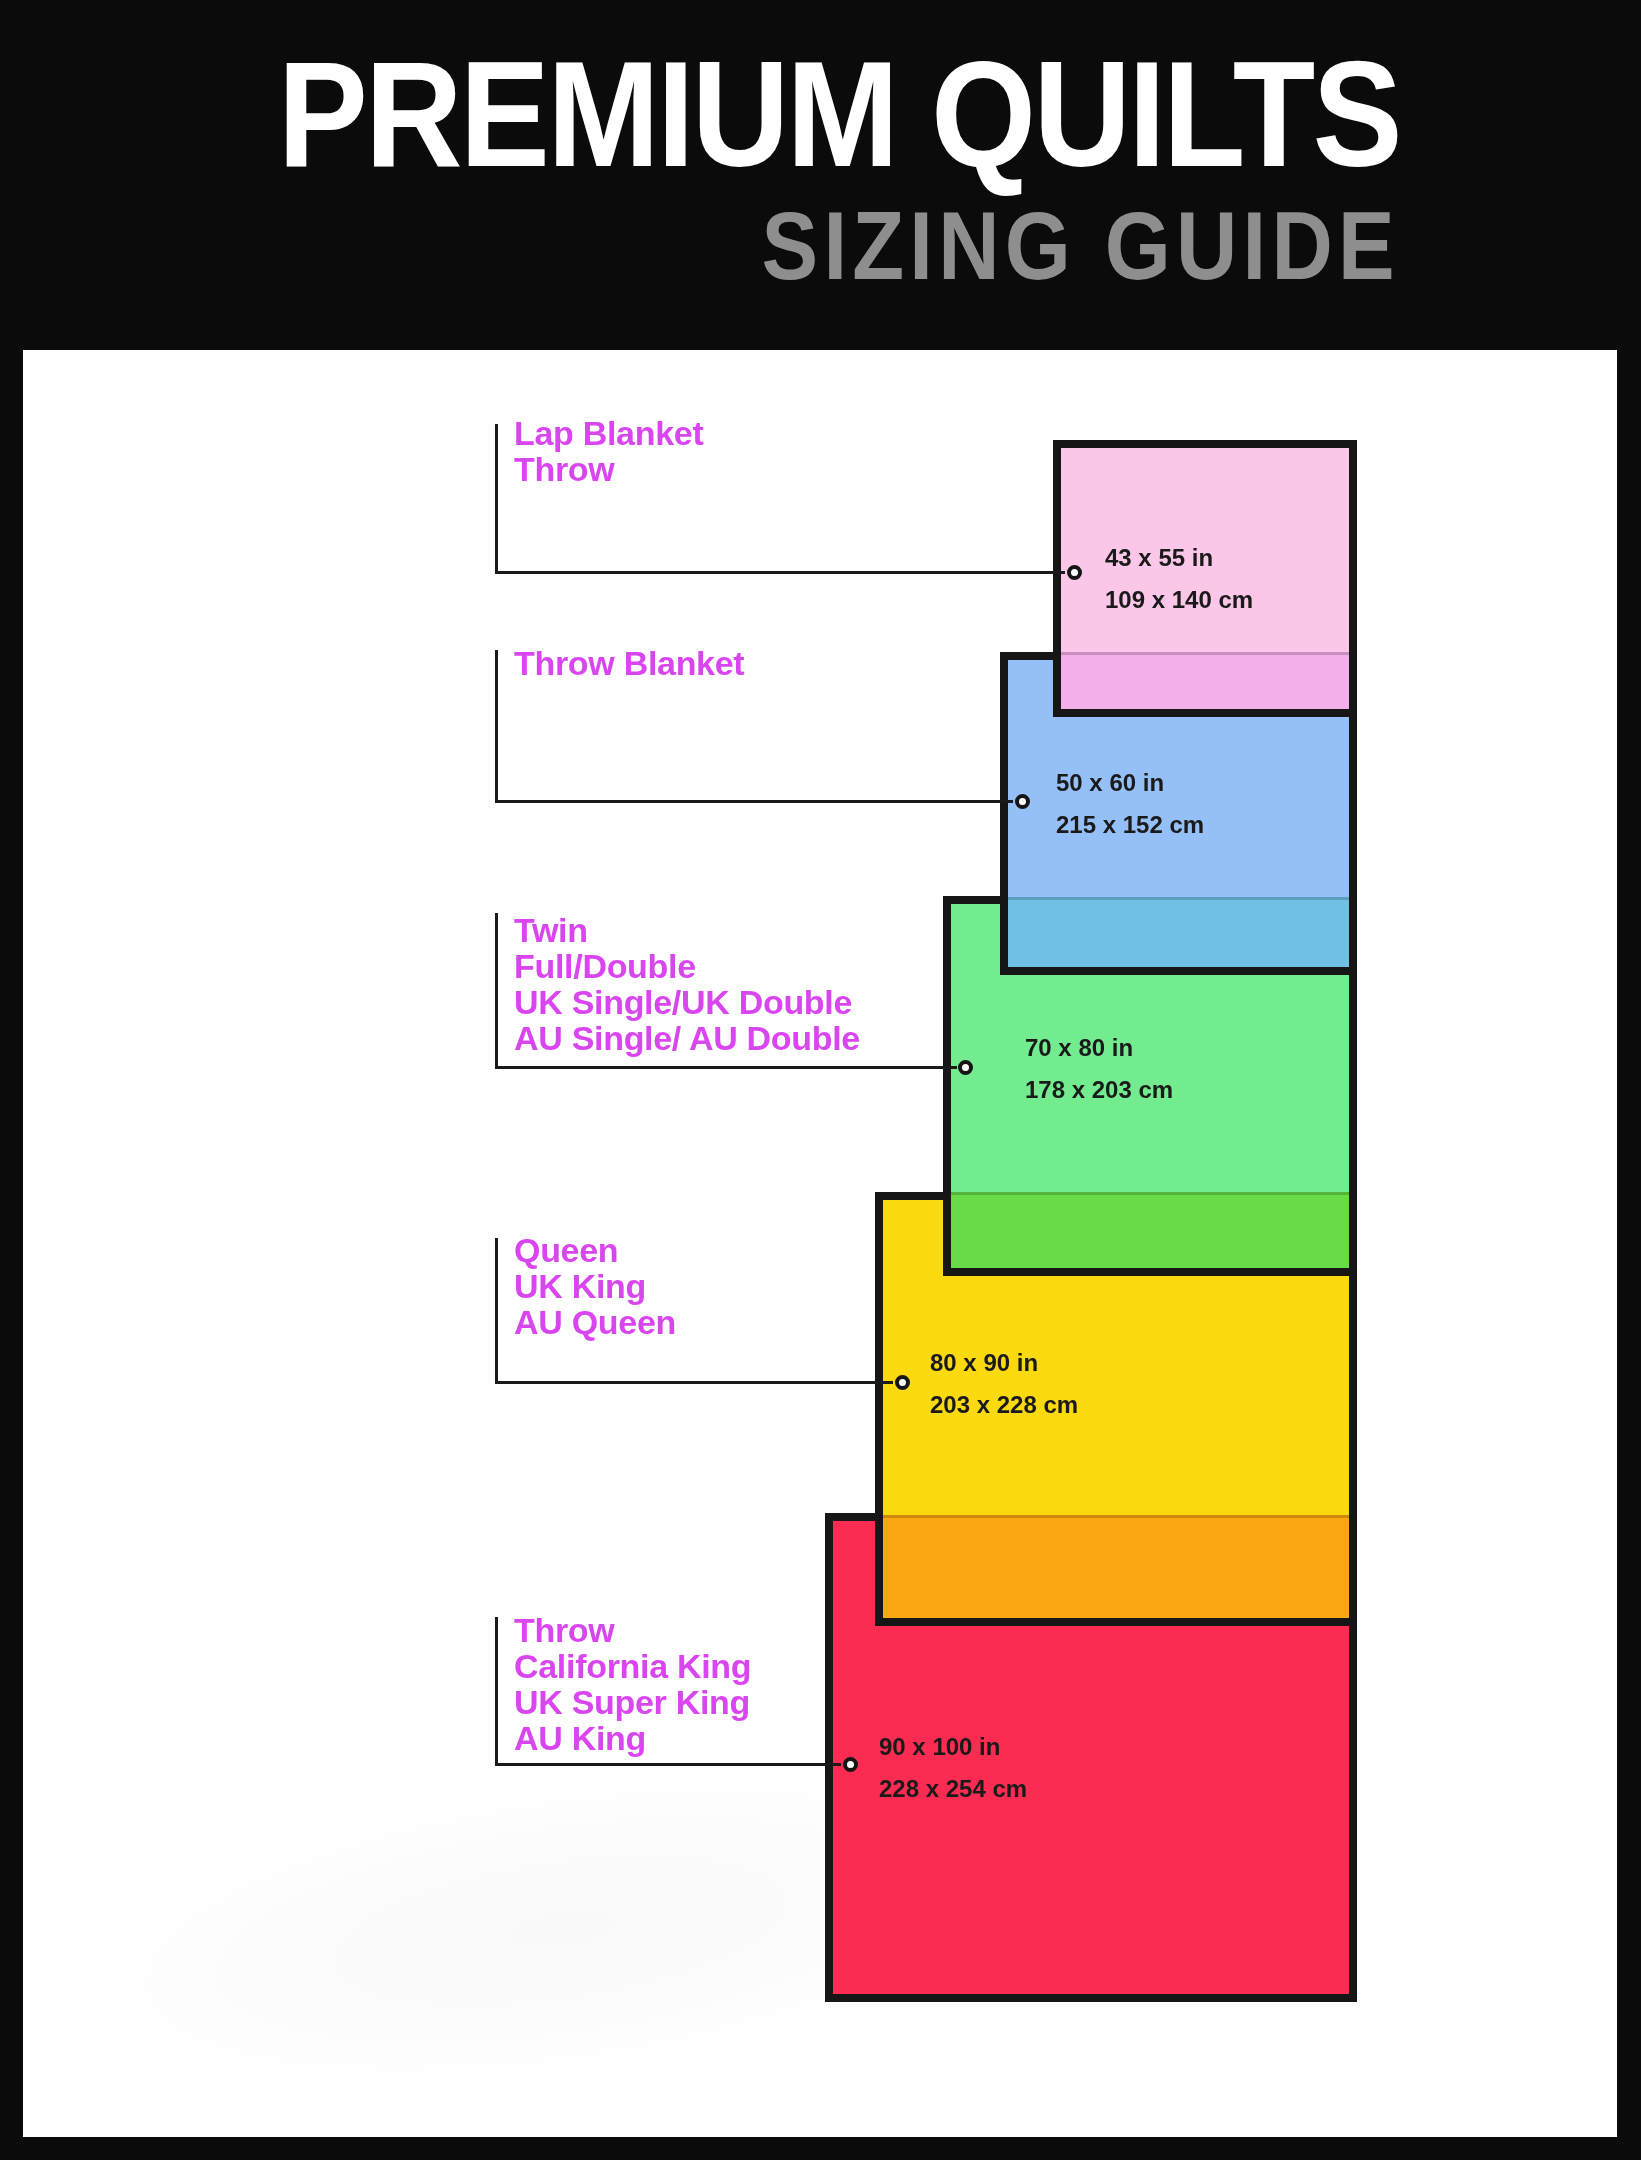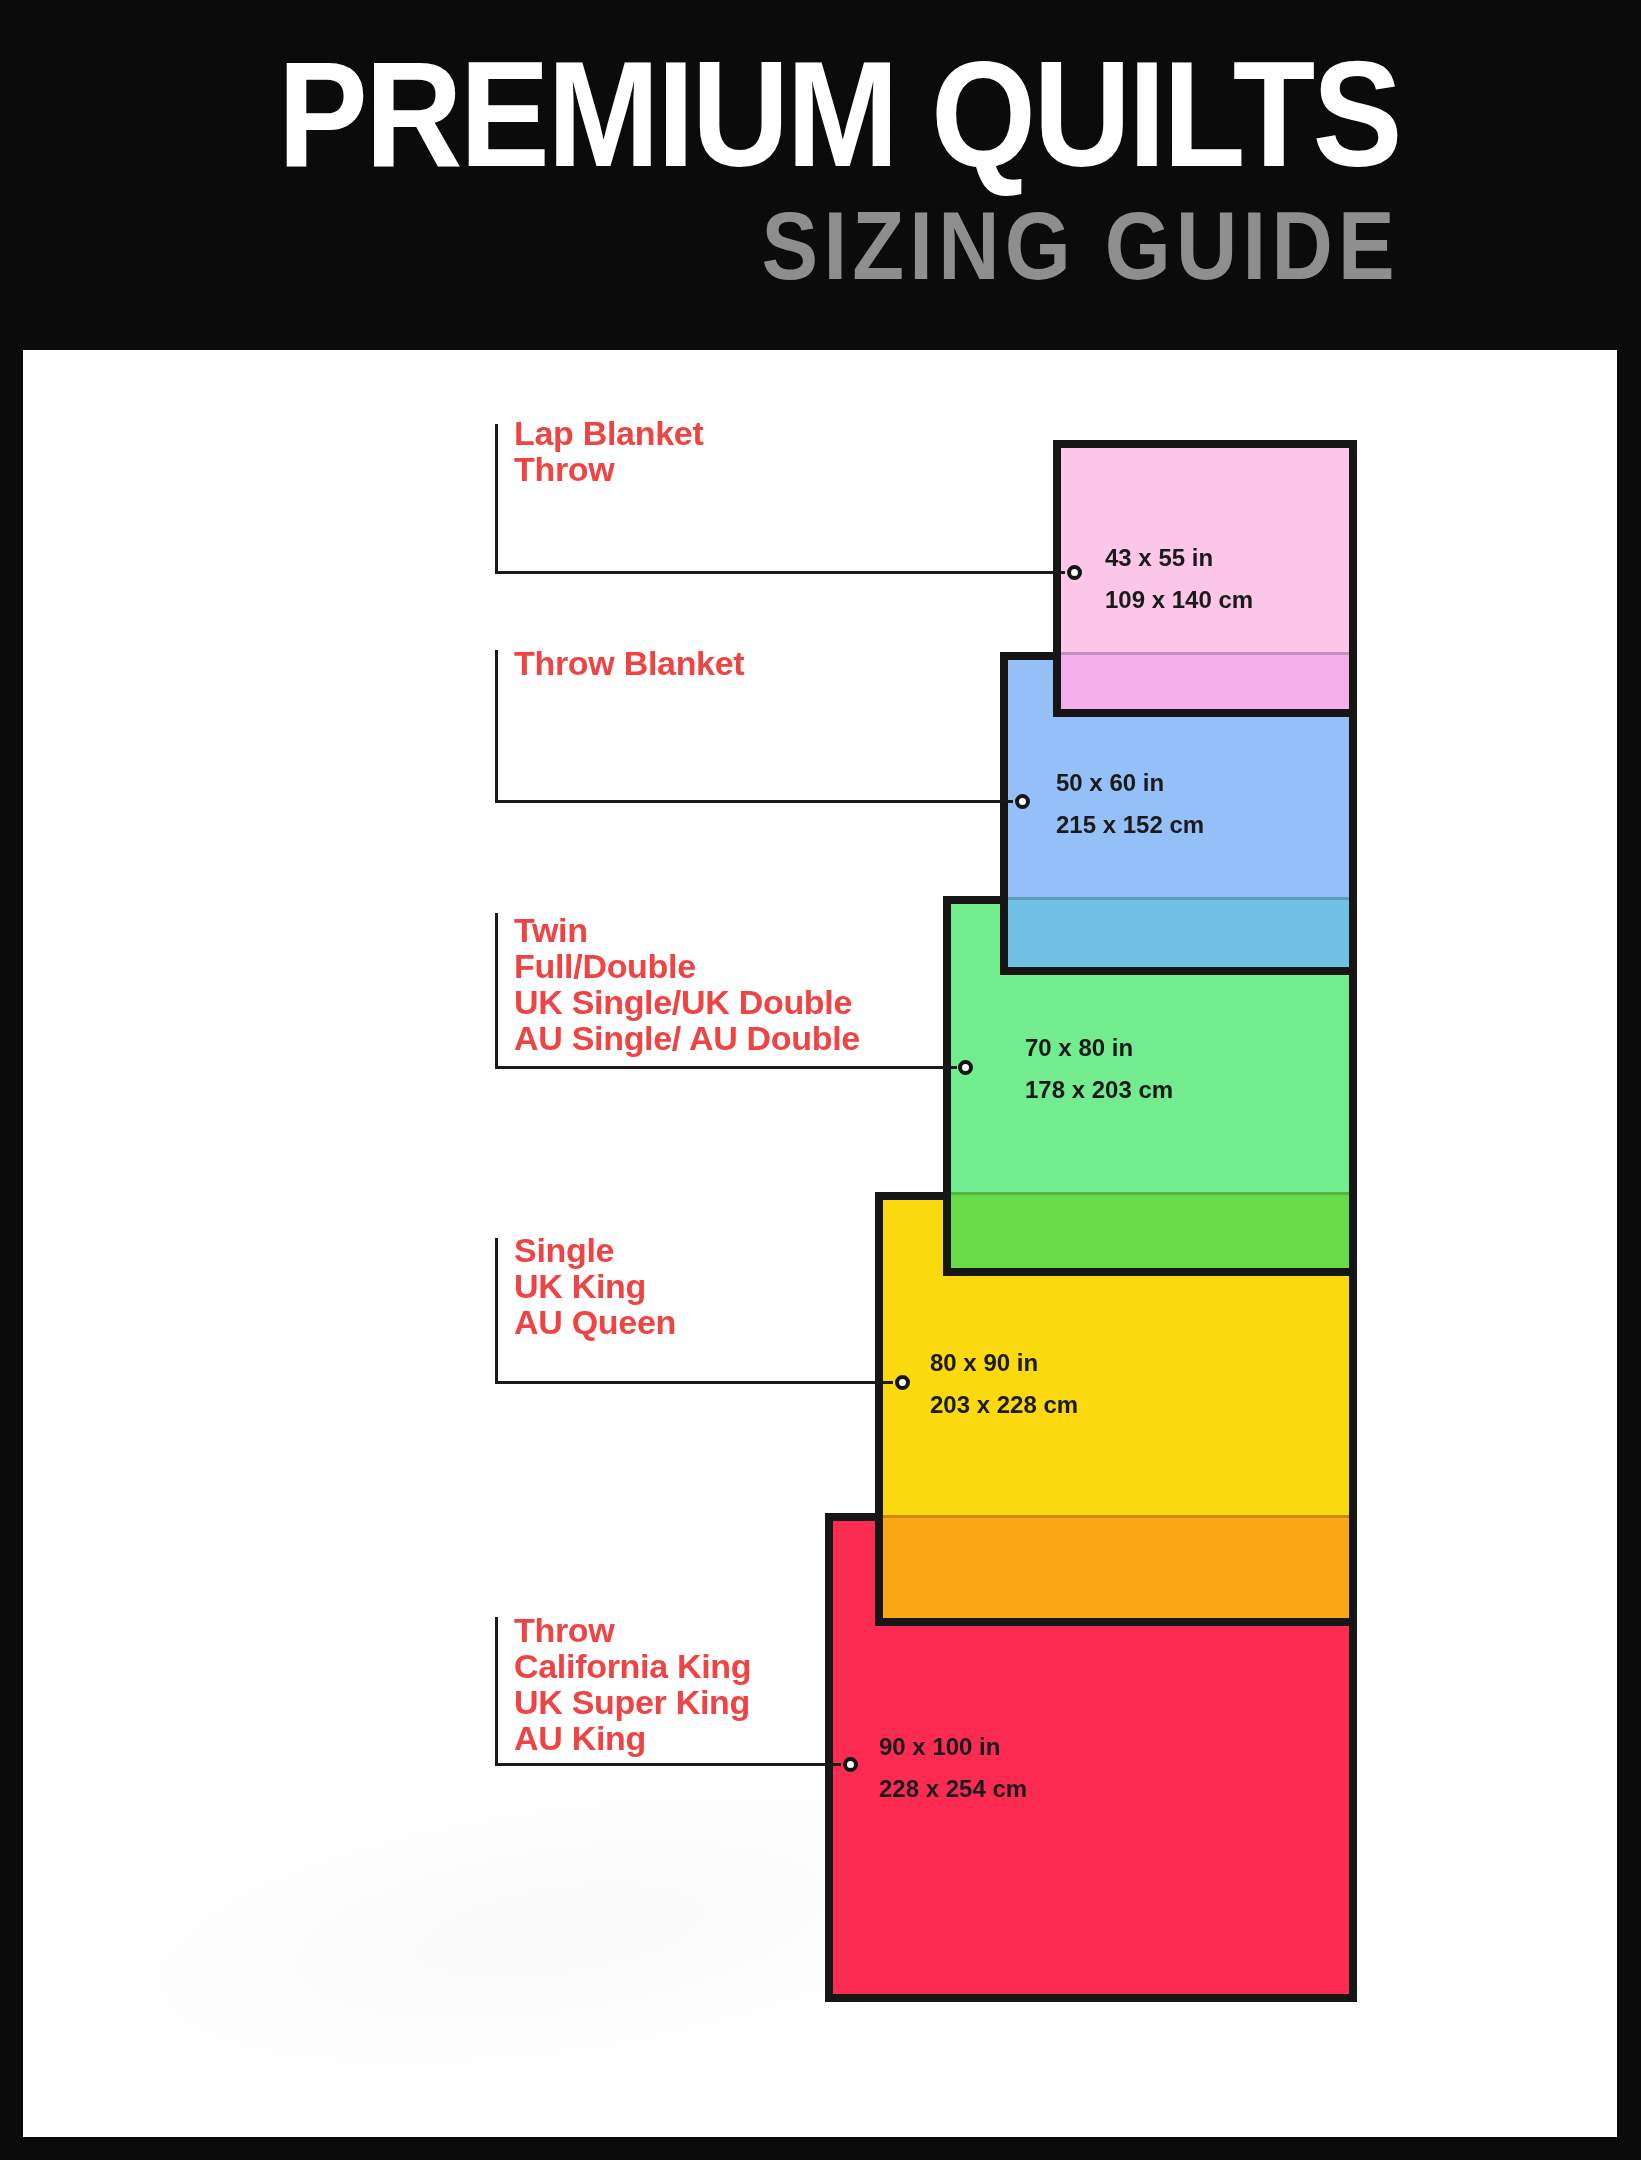--- a/index.html
+++ b/index.html
@@ -71,21 +71,21 @@
   .g4 .vline { left:495px; top:1238px; height:145px; }
   .g4 .hline { left:495px; top:1381px; width:398px; }
   .g4 .dot   { left:895px;  top:1375px; }
   .g5 .vline { left:495px; top:1617px; height:148px; }
   .g5 .hline { left:495px; top:1763px; width:346px; }
   .g5 .dot   { left:843px;  top:1757px; }
 
   
   .size-label {
     position:absolute; left:514px; z-index:10;
-    font-size:34px; line-height:36px; font-weight:800; color:#ef4444;
+    font-size:34px; line-height:36px; font-weight:800; color:#d946ef;
     letter-spacing:-0.3px;
   }
   .size-label span { display:block; }
   .g1 .size-label { top:415px; }
   .g2 .size-label { top:645px; }
   .g3 .size-label { top:912px; }
   .g4 .size-label { top:1232px; }
   .g5 .size-label { top:1612px; }
 
   
@@ -163,21 +163,21 @@
   <div class="hline"></div>
   <div class="dot"></div>
   <div class="dims">
     <div>70 x 80 in</div>
     <div>178 x 203 cm</div>
   </div>
 </div>
 
 <div class="size-group g4">
   <div class="size-label">
-    <span>Single</span>
+    <span>Queen</span>
     <span>UK King</span>
     <span>AU Queen</span>
   </div>
   <div class="vline"></div>
   <div class="hline"></div>
   <div class="dot"></div>
   <div class="dims">
     <div>80 x 90 in</div>
     <div>203 x 228 cm</div>
   </div>

